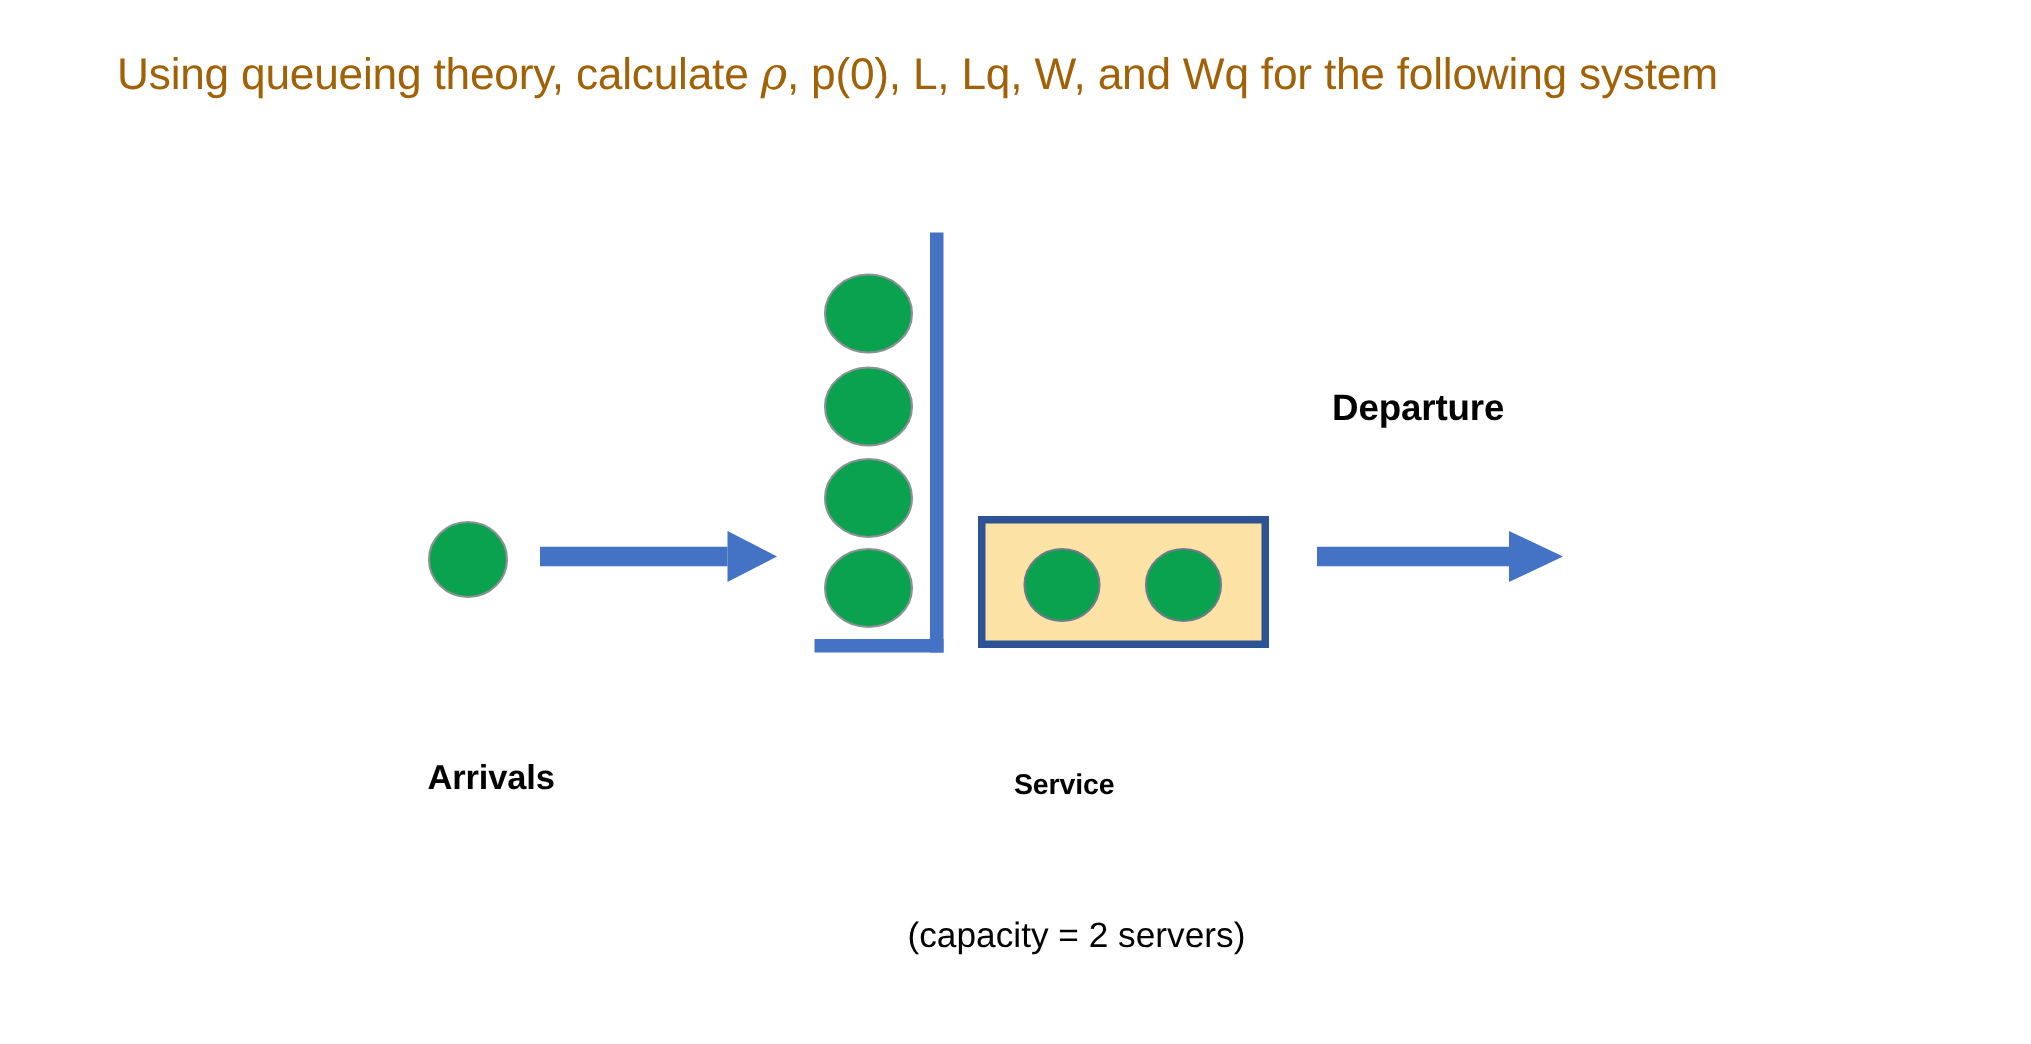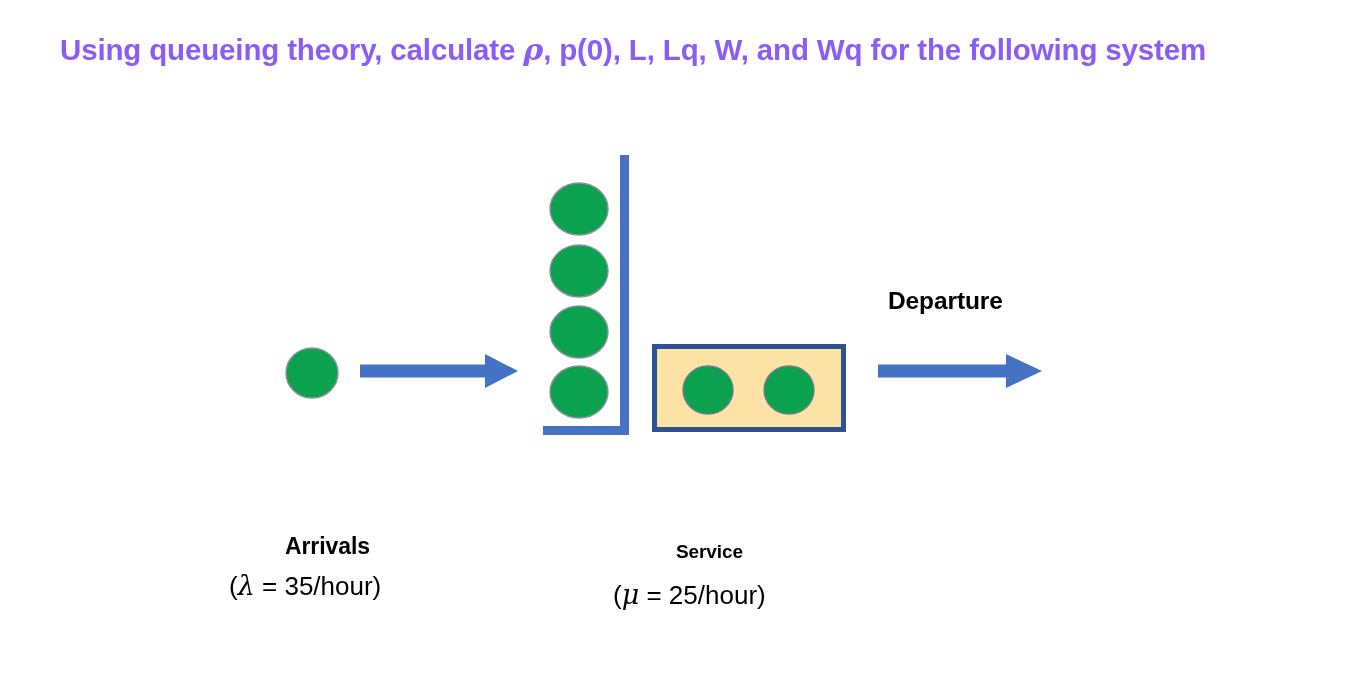--- a/index.html
+++ b/index.html
@@ -21,29 +21,29 @@
     position: absolute;
     left: 0; top: 0;
     width: 1354px;
     height: 696px;
     background: #ffffff;
   }
 
   
   .title {
     position: absolute;
-    left: 60px;
+    left: 78px;
     top: 30px;
     width: 1240px;
     font-size: 29.5px;
     line-height: 40px;
-    font-weight: 700;
+    font-weight: 400;
     letter-spacing: -0.15px;
     white-space: nowrap;
-    color: #8b5cf6;
+    color: #a16207;
   }
   .mathsym {
     font-family: "DejaVu Serif", serif;
     font-style: italic;
     font-size: 30px;
   }
 
   
   .diagram {
     position: absolute;
@@ -58,21 +58,20 @@
     width: 1354px;
     height: 696px;
     overflow: visible;
   }
 
   
   .lbl {
     position: absolute;
     white-space: nowrap;
     color: #000000;
-    margin-top: 28px;
   }
   .lbl-departure {
     left: 888px;
     top: 259px;
     font-size: 24.5px;
     font-weight: 700;
     letter-spacing: -0.1px;
   }
   .lbl-arrivals {
     left: 285px;
@@ -152,21 +151,20 @@
       <g>
         <rect x="878" y="364.5" width="128" height="13" fill="#4472C4"></rect>
         <polygon points="1006,354 1006,388 1042,371" fill="#4472C4"></polygon>
       </g>
     </svg>
 
     <div class="lbl lbl-departure">Departure</div>
 
     <div class="lbl lbl-arrivals">Arrivals</div>
 
-    <div class="lbl lbl-arrivals-rate"><span>(</span><span class="greek">λ</span><span> = 35/hour)</span></div>
 
     <div class="lbl lbl-service">Service</div>
 
-    <div class="lbl lbl-service-rate"><span>(</span><span class="greek">μ</span><span> = 25/hour)</span></div>
 
+    <div class="lbl lbl-capacity">(capacity = 2 servers)</div>
 
   </div>
 </div>
 
 </body></html>

